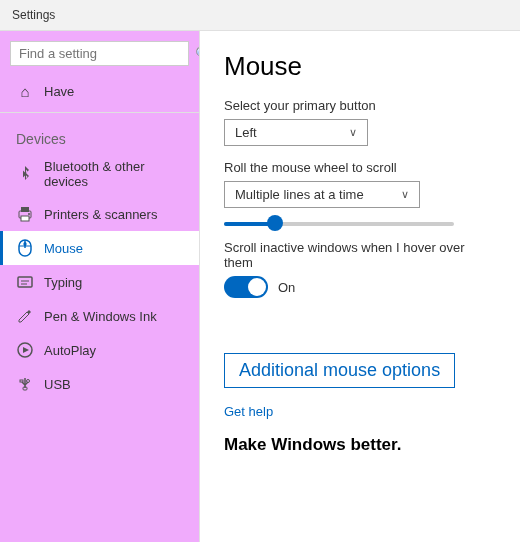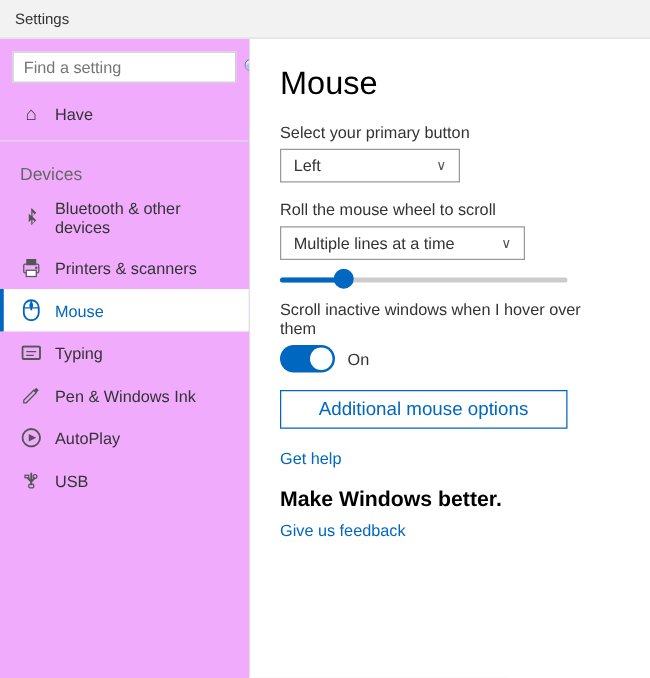--- a/index.html
+++ b/index.html
@@ -188,26 +188,27 @@
     }
     .section-title {
       font-size: 17px;
       font-weight: 600;
       color: #000;
       margin: 10px 0 8px 0;
     }
     .related-link {
       display: inline-block;
       color: #0067c0;
-      font-size: 15px;
+      font-size: 18px;
       text-decoration: none;
       border: 1px solid #0067c0;
-      padding: 6px 30px;
+      padding: 6px 14px;
       margin-bottom: 16px;
       cursor: pointer;
+      margin-top: 41px;
     }
     .question-title {
       font-size: 17px;
       font-weight: 600;
       margin-bottom: 6px;
       color: #000;
     }
     .question-link {
       color: #0067c0;
       font-size: 13px;
@@ -366,16 +367,15 @@
           <div class="toggle-knob"></div>
         </div>
         <span>On</span>
       </div>
 
       <a class="related-link">Additional mouse options</a>
 
       <a class="question-link">Get help</a>
 
       <div class="windows-better-title">Make Windows better.</div>
-      <a class="windows-better-link">Give us feedback</a>
     </div>
   </div>
 </div>
 
 </body></html>

